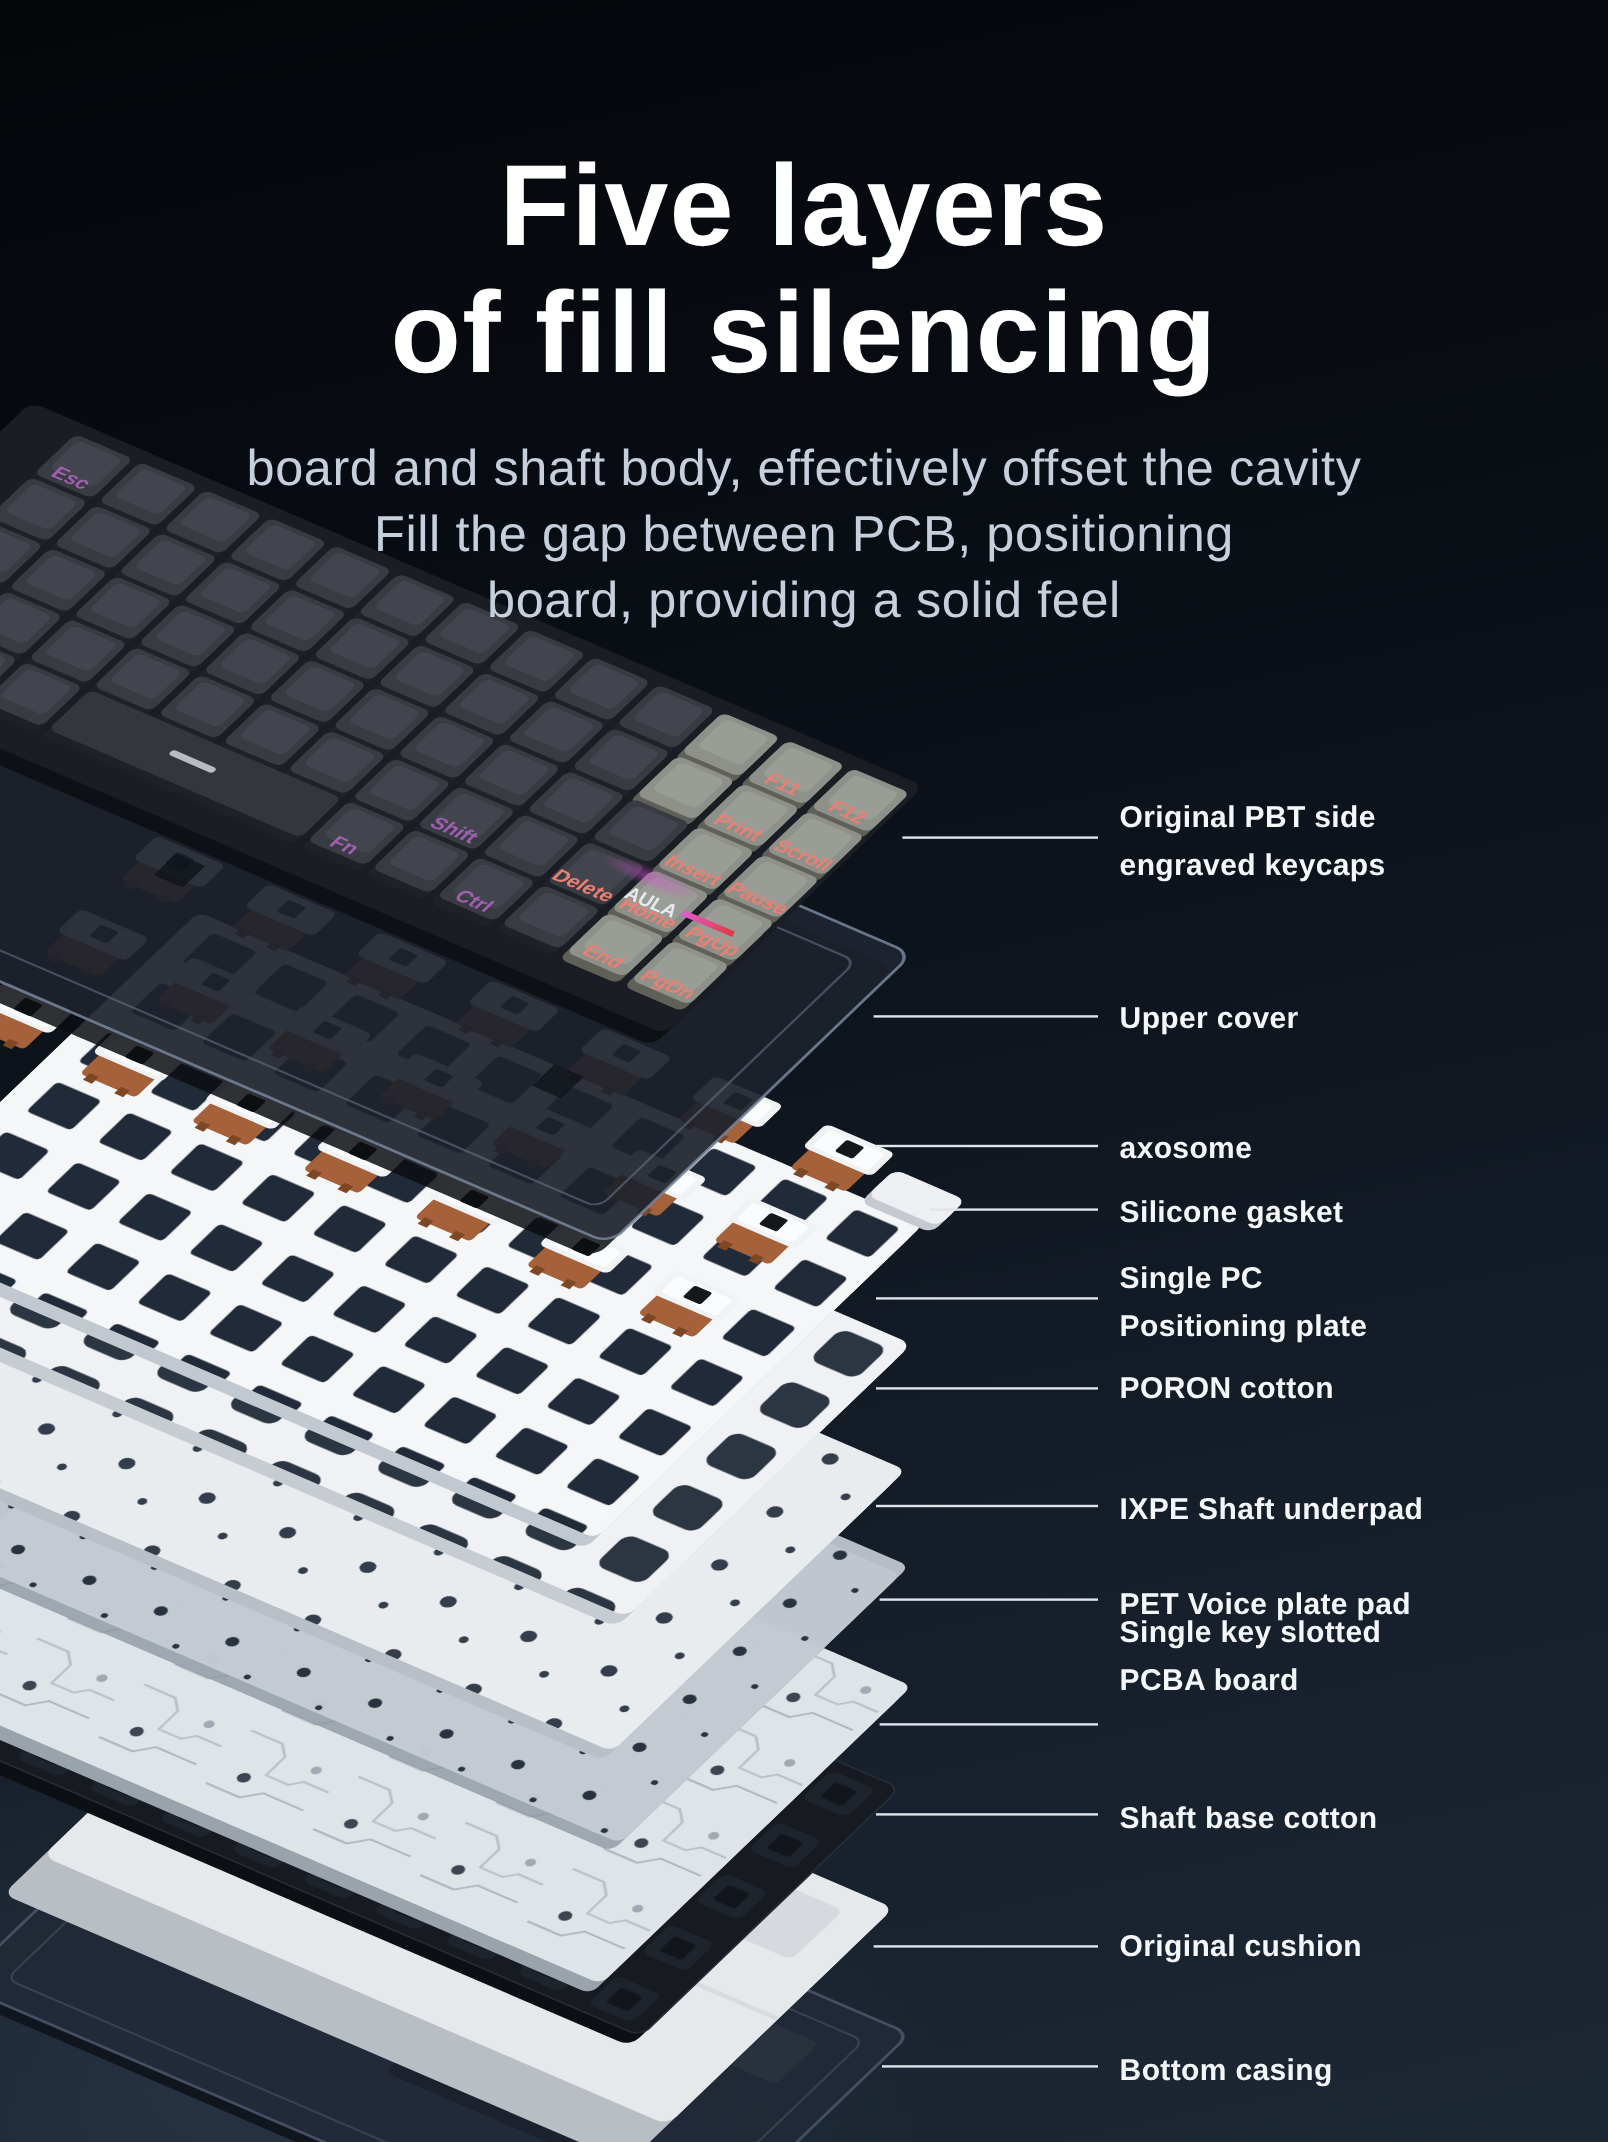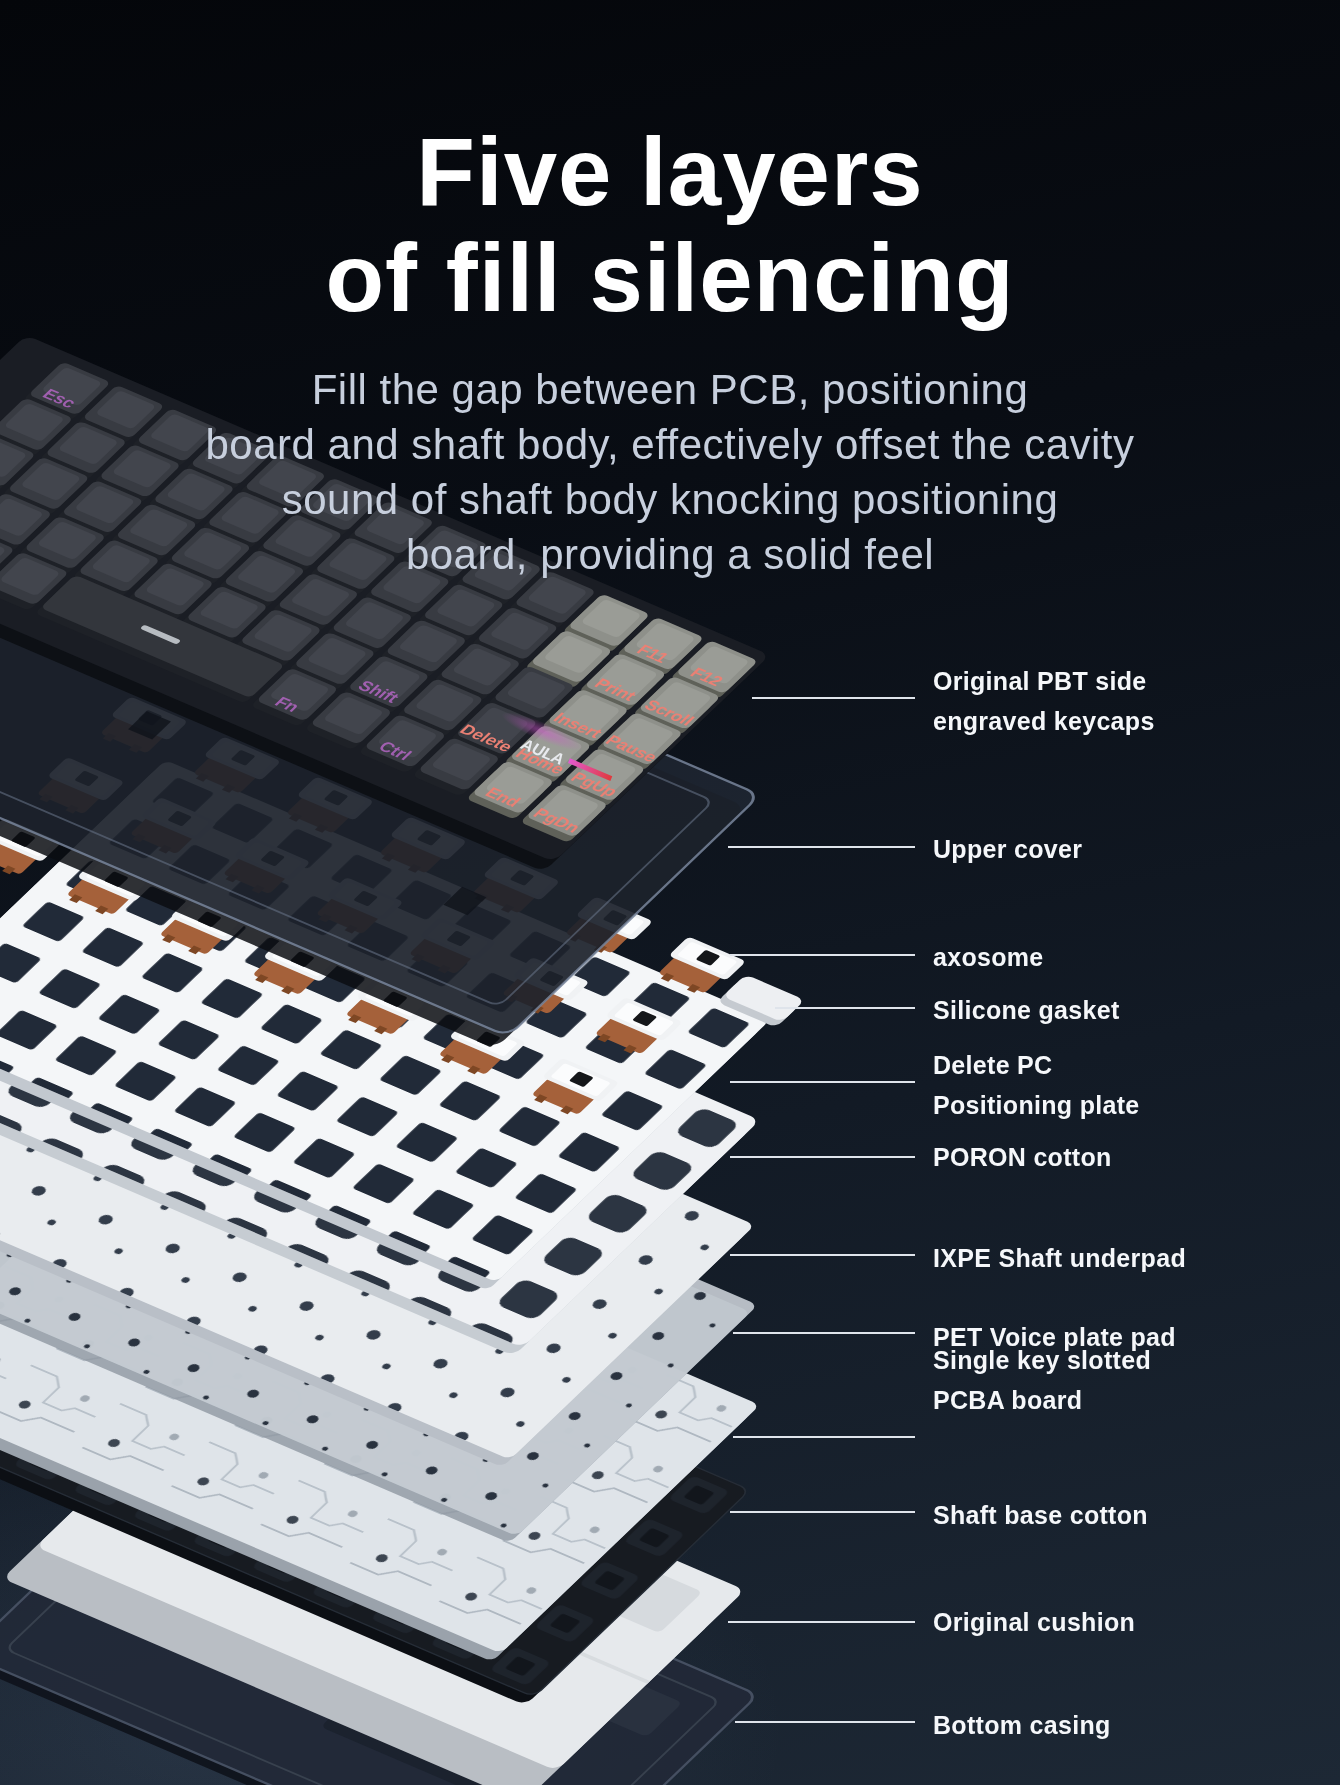--- a/index.html
+++ b/index.html
@@ -272,23 +272,22 @@
     <g transform="translate(520,748) rotate(23)">
       <ellipse cx="14" cy="-24" rx="44" ry="9" fill="url(#gradGlow)" opacity=".65"></ellipse>
       <text x="0" y="0" font-size="16" font-weight="700" font-style="italic" fill="#e8eaee" font-family="Liberation Sans, sans-serif">AULA</text>
       <rect x="50" y="-10" width="46" height="5" fill="url(#gradPink)"></rect>
     </g>
   </svg>
 
   <h1 class="title"><span>Five layers</span><br><span>of fill silencing</span></h1>
 
   <div class="subtitle">
+    <div>board and shaft body, effectively offset the cavity</div>
     <div>Fill the gap between PCB, positioning</div>
-    <div>board and shaft body, effectively offset the cavity</div>
-    <div>sound of shaft body knocking positioning</div>
     <div>board, providing a solid feel</div>
   </div>
 
   <div class="cline" style="top:697px;left:752px;width:163px"></div>
   <div class="clabel" style="top:661px">
     <div>Original PBT side</div>
       <div>engraved keycaps</div>
   </div>
 
   <div class="cline" style="top:846px;left:728px;width:187px"></div>
@@ -301,21 +300,21 @@
     <div>axosome</div>
   </div>
 
   <div class="cline" style="top:1007px;left:775px;width:140px"></div>
   <div class="clabel" style="top:990px">
     <div>Silicone gasket</div>
   </div>
 
   <div class="cline" style="top:1081px;left:730px;width:185px"></div>
   <div class="clabel" style="top:1045px">
-    <div>Delete PC</div>
+    <div>Single PC</div>
       <div>Positioning plate</div>
   </div>
 
   <div class="cline" style="top:1156px;left:730px;width:185px"></div>
   <div class="clabel" style="top:1137px">
     <div>PORON cotton</div>
   </div>
 
   <div class="cline" style="top:1254px;left:730px;width:185px"></div>
   <div class="clabel" style="top:1238px">

